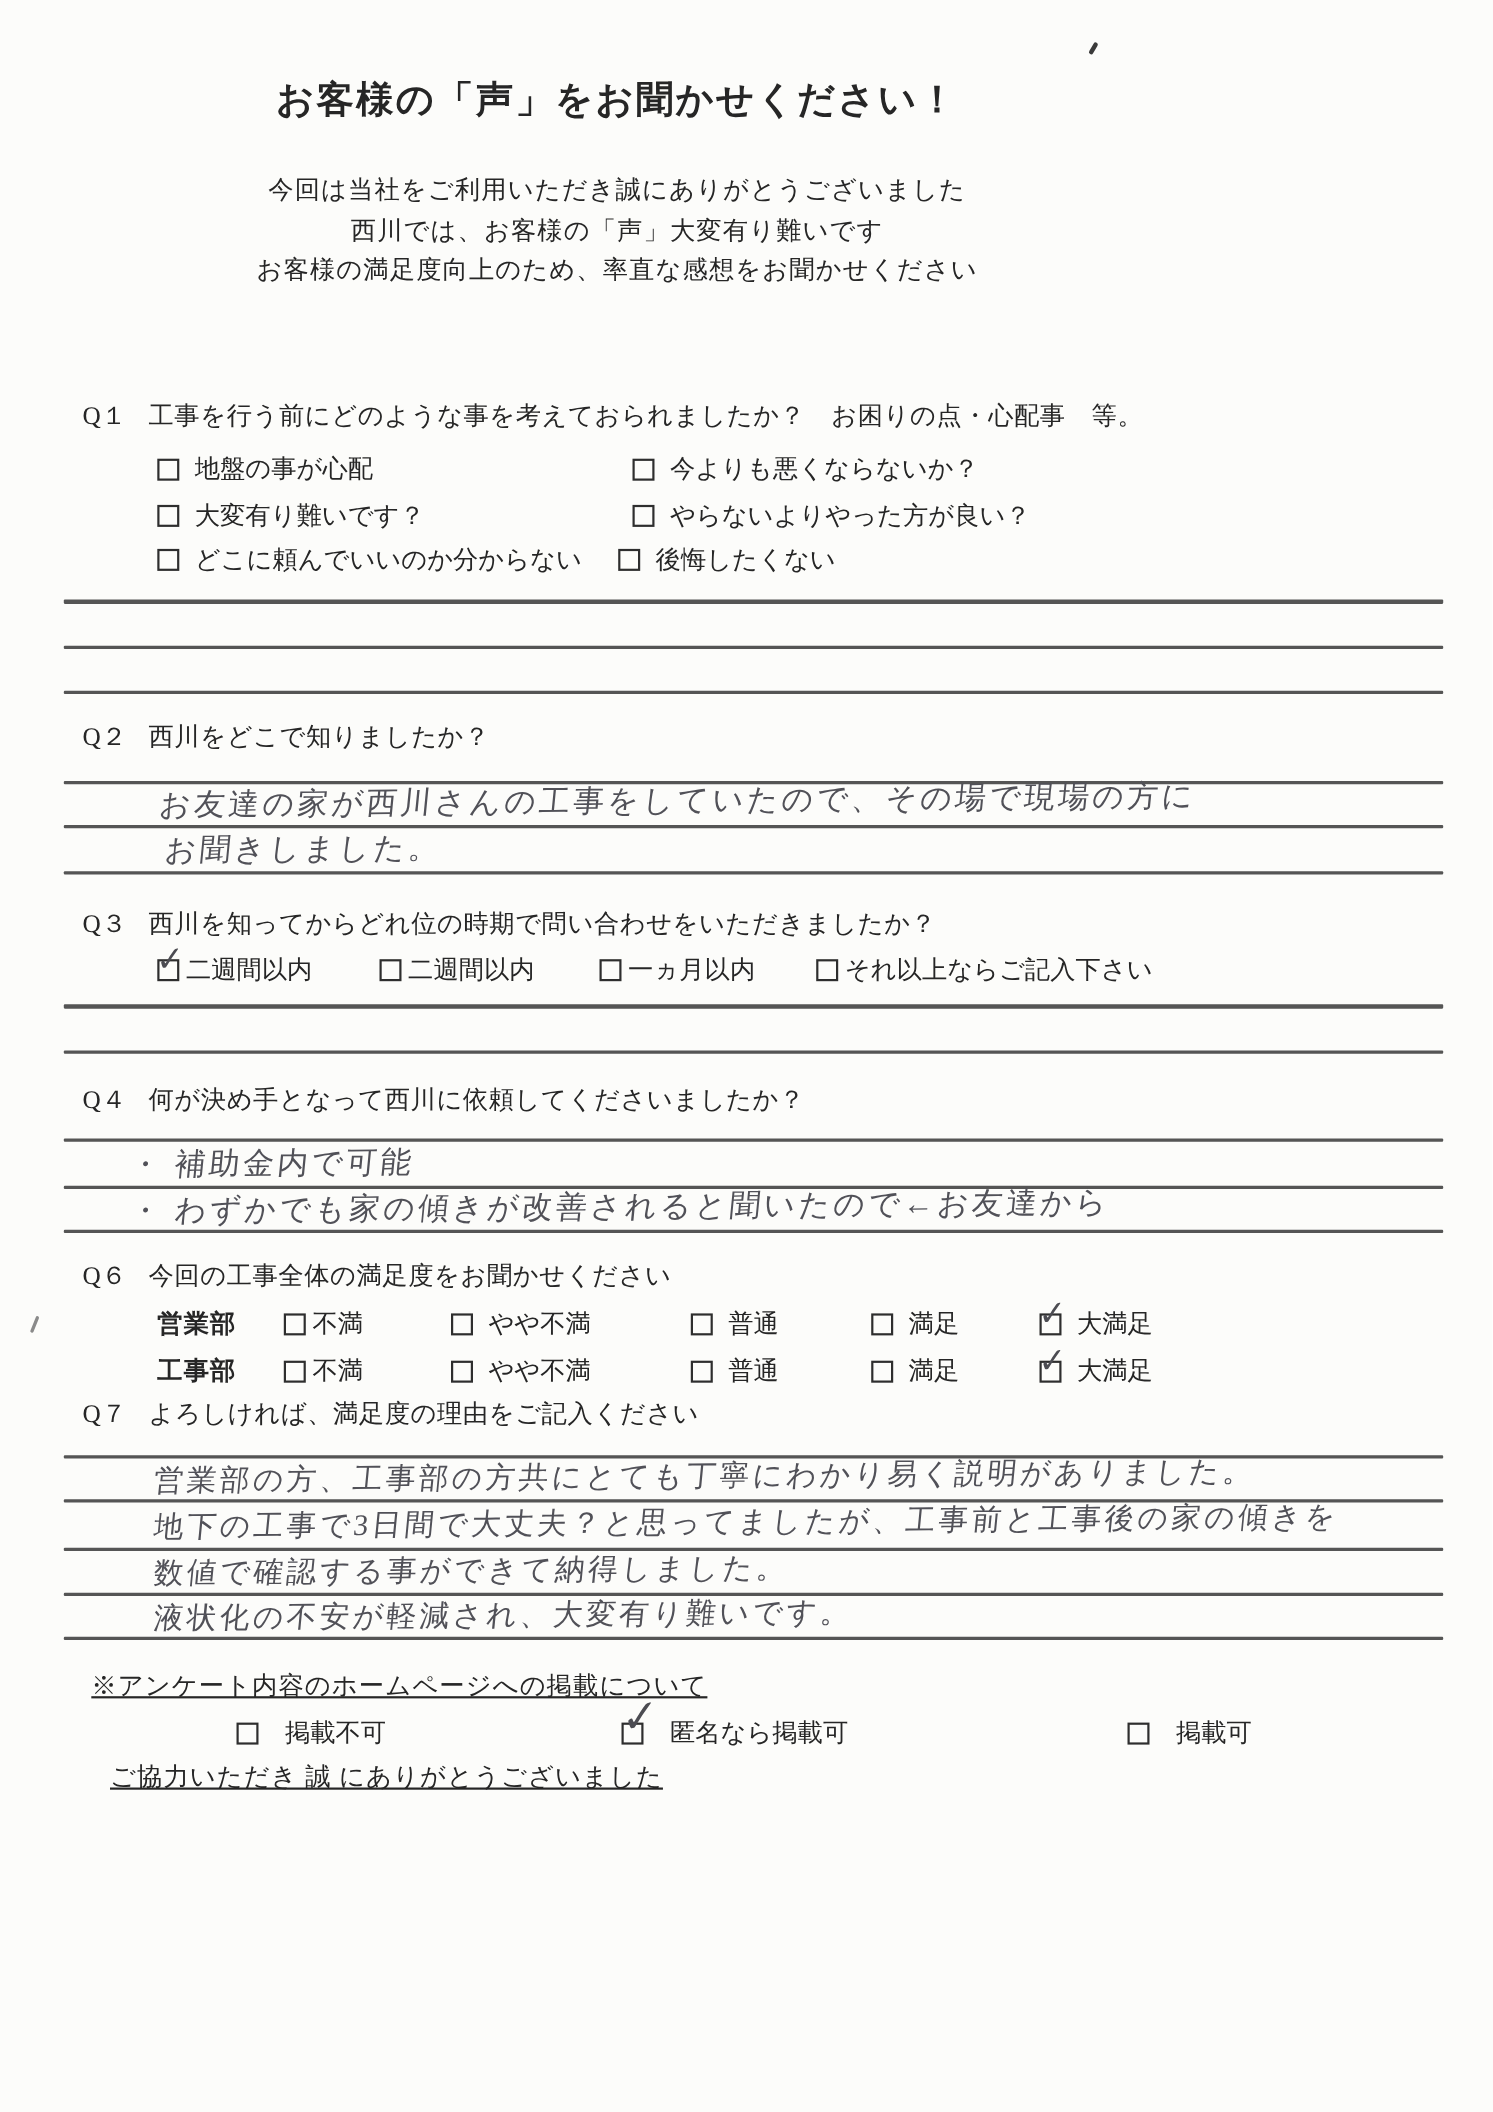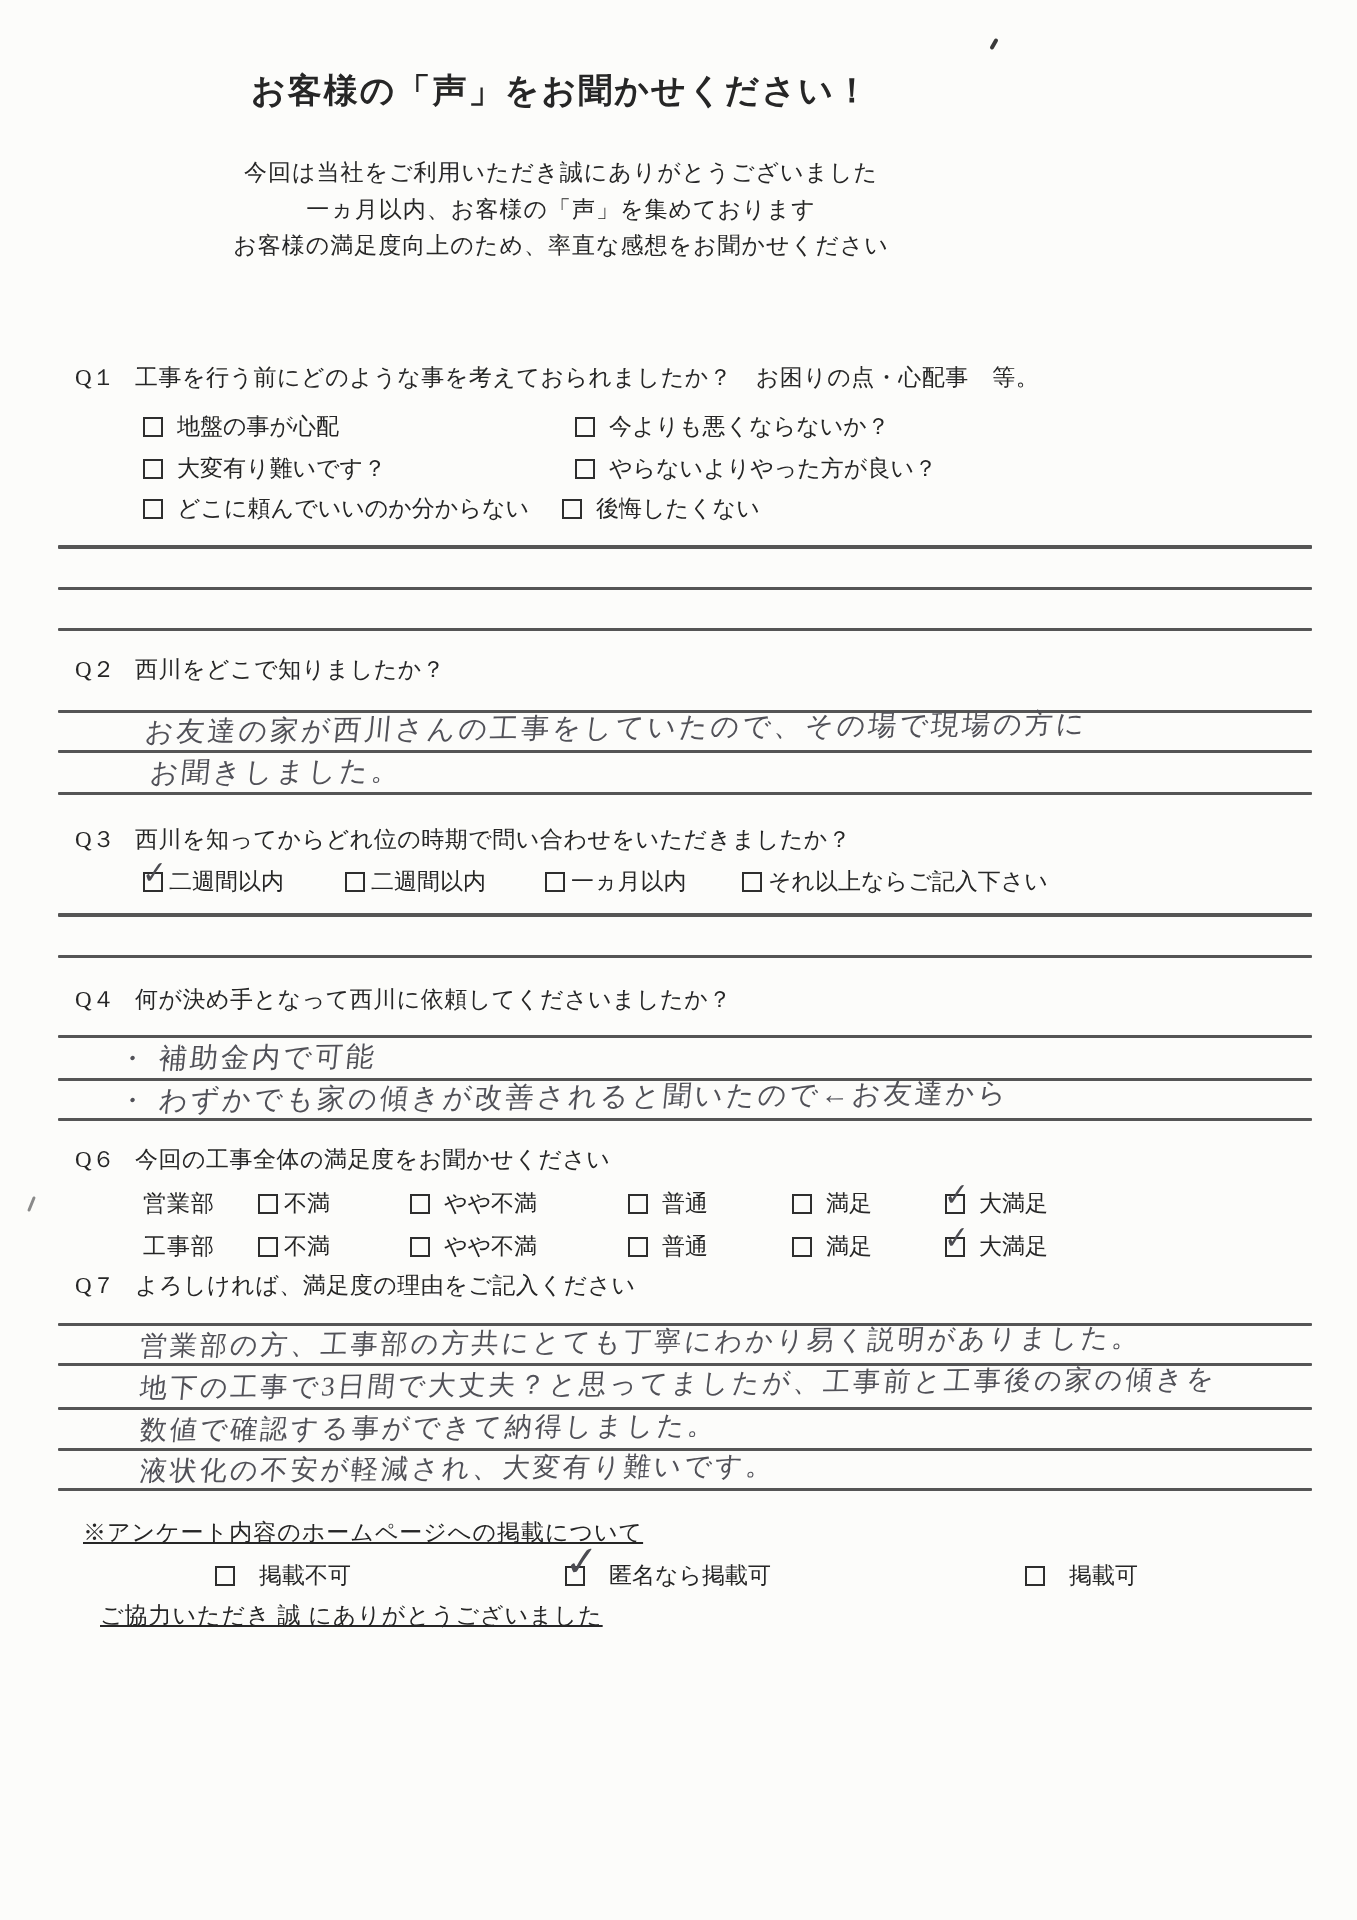--- a/index.html
+++ b/index.html
@@ -50,40 +50,40 @@
   }
   .rule.thick { height:4px; }
   .hw {
     position:absolute; white-space:nowrap;
     color:#515158; letter-spacing:3px;
     transform:skewX(-6deg) rotate(-0.5deg);
     transform-origin:left center;
   }
   .hw.sz28 { font-size:28px; }
   .hw.sz27 { font-size:27px; }
-  .dept { position:absolute; font-size:23px; letter-spacing:1px; }
+  .dept { position:absolute; font-size:23px; letter-spacing:1px;font-weight:bold; }
   .note { position:absolute; font-size:23px; letter-spacing:1px; white-space:nowrap;text-decoration:underline; }
   .artifact {
     position:absolute; background:#3a3a3a; border-radius:2px;
   }
   .artifact.a1 { left:992px; top:38px; width:4px; height:12px; transform:rotate(30deg); }
   .artifact.a2 { left:30px; top:1196px; width:3px; height:16px; transform:rotate(22deg); background:#8a8a8a; }
 </style>
 </head>
 <body>
 
 <div class="page">
 
   <div class="artifact a1"></div>
   <div class="artifact a2"></div>
 
   <h1 class="title">お客様の「声」をお聞かせください！</h1>
 
   <div class="intro" style="top:157px">今回は当社をご利用いただき誠にありがとうございました</div>
-  <div class="intro" style="top:194px">一ヵ月以内、お客様の「声」を集めております</div>
+  <div class="intro" style="top:194px">西川では、お客様の「声」大変有り難いです</div>
   <div class="intro" style="top:230px">お客様の満足度向上のため、率直な感想をお聞かせください</div>
 
   <div class="qrow" style="top:362px">
     <span class="qnum">Q１</span>
     <span>工事を行う前にどのような事を考えておられましたか？　お困りの点・心配事　等。</span>
   </div>
   <div class="opt" style="left:143px; top:411px">
     <span class="box"></span>
     <span>地盤の事が心配</span>
   </div>

